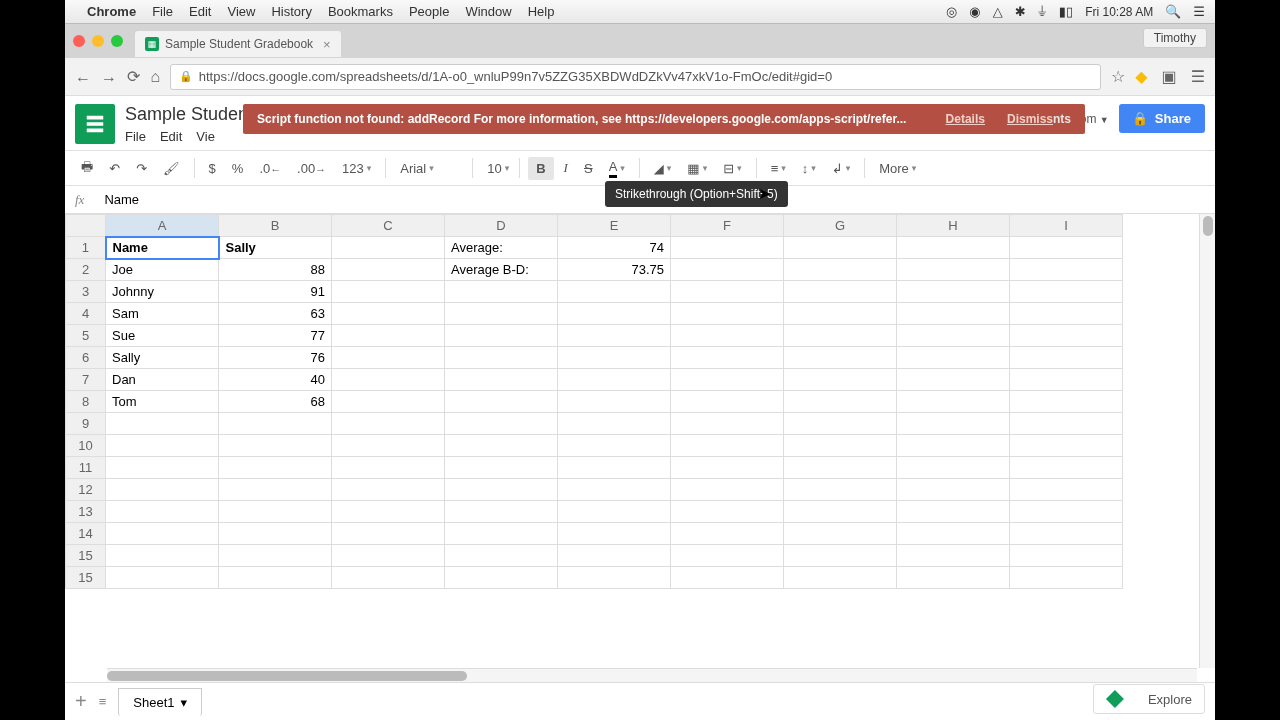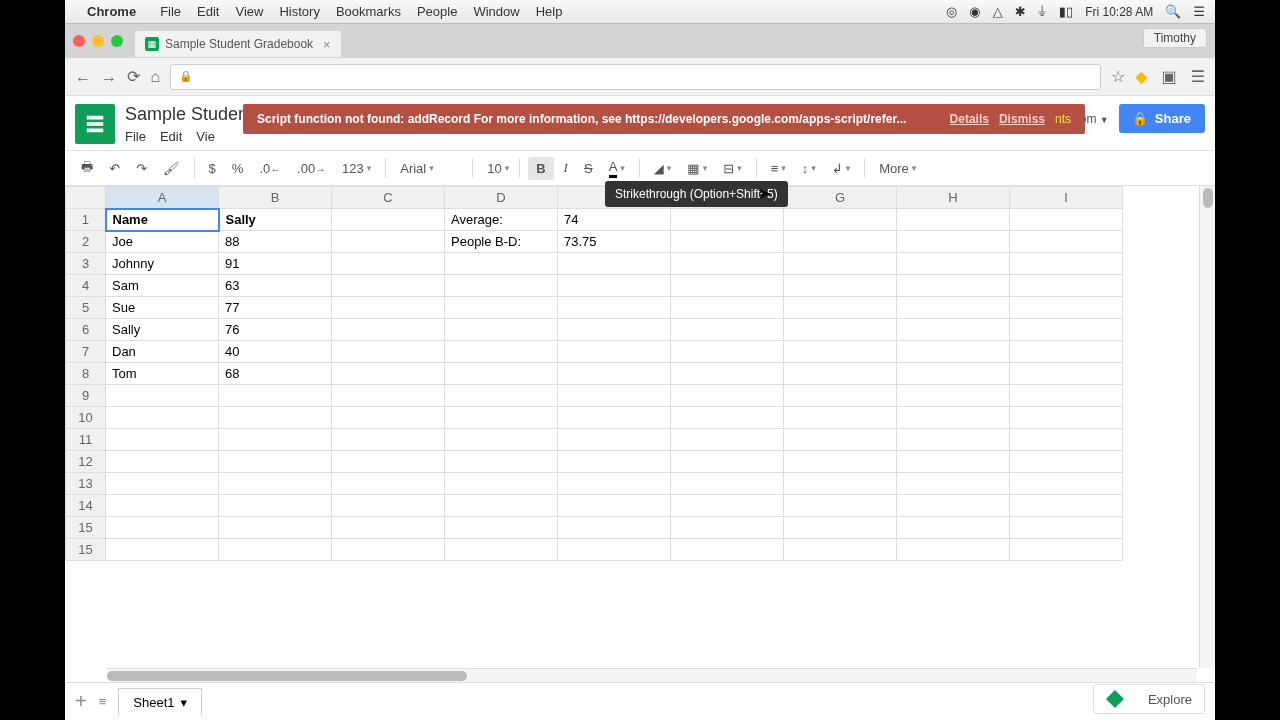--- a/index.html
+++ b/index.html
@@ -1,20 +1,20 @@
 <!DOCTYPE html>
 <html><head>
 <meta charset="utf-8">
 <style>
 * { margin: 0; padding: 0; box-sizing: border-box; }
 body { font-family: Arial, sans-serif; background: #000; width: 1280px; height: 720px; overflow: hidden; position: relative; }
 .desktop { position: absolute; left: 65px; top: 0; width: 1150px; height: 720px; background: #fff; }
 .mac-menubar { height: 24px; background: linear-gradient(#f9f9f9, #e8e8e8); border-bottom: 1px solid #bbb; display: flex; align-items: center; padding: 0 10px; font-size: 13px; color: #333; }
 .mac-menubar .apple { font-size: 14px; margin-right: 12px; }
-.mac-menubar .app { font-weight: bold; margin-right: 24px; }
+.mac-menubar .app { font-weight: bold; margin-right: 16px; }
 .mac-menubar .mitem { margin-right: 16px; cursor: default; }
 .mac-menubar .right { margin-left: auto; display: flex; align-items: center; gap: 12px; font-size: 12px; }
 .mac-menubar .right .icon { font-size: 13px; }
 .browser { height: 696px; display: flex; flex-direction: column; }
 .tabbar { height: 34px; background: #d4d4d4; display: flex; align-items: center; padding: 0 8px; position: relative; }
 .traffic { display: flex; gap: 7px; margin-right: 12px; }
 .traffic span { width: 12px; height: 12px; border-radius: 50%; }
 .tr-red { background: #ff5f56; } .tr-yel { background: #ffbd2e; } .tr-grn { background: #27c93f; }
 .tab { background: #f2f2f2; height: 26px; padding: 0 10px; display: flex; align-items: center; font-size: 12px; color: #555; border-radius: 3px 3px 0 0; margin-top: 6px; gap: 6px; }
 .tab .favicon { width: 14px; height: 14px; background: #0f9d58; display: flex; align-items: center; justify-content: center; color: #fff; font-size: 9px; border-radius: 2px; }
@@ -31,21 +31,21 @@
 .sheets-logo svg { width: 22px; height: 22px; fill: #fff; }
 .doc-titlearea { flex: 1; }
 .doc-title { font-size: 18px; color: #333; display: flex; align-items: center; gap: 10px; }
 .doc-title .star { color: #bbb; font-size: 15px; }
 .doc-title .folder { color: #888; font-size: 15px; }
 .doc-menus { display: flex; gap: 14px; font-size: 13px; color: #333; margin-top: 4px; }
 .doc-right { display: flex; align-items: center; gap: 10px; }
 .share-btn { background: #4285f4; color: #fff; padding: 7px 14px; border-radius: 3px; font-size: 13px; font-weight: bold; display: flex; align-items: center; gap: 6px; cursor: pointer; }
 .user-email { font-size: 12px; color: #555; }
 .error-banner { position: absolute; top: 8px; left: 178px; right: 130px; background: #b35043; color: #fff; padding: 8px 14px; font-size: 12px; font-weight: bold; z-index: 50; display: flex; align-items: center; border-radius: 2px; justify-content: center; }
-.error-banner .actions { margin-left: auto; display: flex; gap: 10px; padding-left: 27px; }
+.error-banner .actions { margin-left: auto; display: flex; gap: 22px; padding-left: 27px; }
 .error-banner .actions span { text-decoration: underline; color: #f0d0c8; cursor: pointer; }
 .toolbar { height: 36px; border-top: 1px solid #e0e0e0; border-bottom: 1px solid #e0e0e0; display: flex; align-items: center; padding: 0 10px; gap: 4px; font-size: 13px; color: #555; margin-top: 6px; position: relative; }
 .toolbar .tb { padding: 4px 6px; cursor: pointer; display: flex; align-items: center; }
 .toolbar .sep { width: 1px; height: 20px; background: #ddd; margin: 0 4px; }
 .toolbar .font-sel { width: 70px; }
 .toolbar .size-sel { width: 30px; text-align: center; }
 .toolbar .dd { font-size: 9px; color: #888; margin-left: 3px; }
 .toolbar .B { font-weight: bold; background: #e6e6e6; border-radius: 2px; padding: 4px 8px; }
 .toolbar .I { font-style: italic; font-family: serif; }
 .toolbar .S { text-decoration: line-through; position: relative; }
@@ -54,21 +54,21 @@
 .fxbar { height: 28px; border-bottom: 1px solid #ddd; display: flex; align-items: center; padding: 0 10px; font-size: 13px; }
 .fxbar .fx { font-style: italic; color: #888; font-family: serif; margin-right: 20px; }
 .grid-area { flex: 1; overflow: hidden; position: relative; }
 .grid { border-collapse: collapse; font-size: 13px; }
 .grid th, .grid td { border: 1px solid #ddd; height: 22px; text-align: left; padding: 2px 6px; }
 .grid .colhdr { background: #f0f0f0; text-align: center; font-weight: normal; color: #666; height: 22px; }
 .grid .rowhdr { background: #f0f0f0; text-align: center; font-weight: normal; color: #666; width: 40px; }
 .grid .corner { background: #f0f0f0; width: 40px; }
 .grid .sel-col { background: #d6e4f2; }
 .grid .sel-cell { border: 2px solid #4285f4 !important; }
-.grid .num { text-align: left; }
+.grid .num { text-align: right; }
 .grid .bold { font-weight: bold; }
 .scroll-h { position: absolute; bottom: 0; left: 42px; right: 18px; height: 14px; background: #f5f5f5; border-top: 1px solid #ddd; }
 .scroll-h .thumb { position: absolute; left: 0; width: 360px; height: 10px; top: 2px; background: #bbb; border-radius: 5px; }
 .scroll-v { position: absolute; right: 0; top: 0; bottom: 14px; width: 16px; background: #f5f5f5; border-left: 1px solid #ddd; }
 .scroll-v .thumb { position: absolute; top: 2px; left: 3px; width: 10px; height: 20px; background: #bbb; border-radius: 5px; }
 .sheettabs { height: 38px; border-top: 1px solid #ddd; display: flex; align-items: center; padding: 0 10px; gap: 12px; font-size: 13px; position: relative; }
 .sheettab { background: #fff; border: 1px solid #ccc; border-bottom: none; padding: 6px 14px; border-radius: 0 0 3px 3px; display: flex; align-items: center; gap: 6px; }
 .explore-btn { position: absolute; right: 10px; bottom: 6px; border: 1px solid #ddd; border-radius: 3px; padding: 5px 12px; display: flex; align-items: center; gap: 24px; font-size: 13px; color: #555; background: #fff; }
 .explore-btn .eicon { width: 18px; height: 18px; background: #0f9d58; clip-path: polygon(50% 0,100% 50%,50% 100%,0 50%); position: relative; }
 .cursor-ptr { position: absolute; top: 184px; left: 693px; z-index: 70; font-size: 16px; color: #000; pointer-events: none; }
@@ -117,38 +117,39 @@
       <div class="profile-pill">Timothy</div>
     </div>
 
     <div class="addrbar">
       <span class="navicon">←</span>
       <span class="navicon">→</span>
       <span class="navicon">⟳</span>
       <span class="navicon">⌂</span>
       <div class="url">
         <span class="lock">🔒</span>
+        <span>https://docs.google.com/spreadsheets/d/1A-o0_wnluP99n7v5ZZG35XBDWdDZkVv47xkV1o-FmOc/edit#gid=0</span>
       </div>
       <span class="navicon">☆</span>
       <div class="righticons">
         <span style="color:#fbbc04;">◆</span>
         <span>▣</span>
         <span>☰</span>
       </div>
     </div>
 
     <div class="sheets-app">
 
       <div class="error-banner">
         <span>Script function not found: addRecord For more information, see https://developers.google.com/apps-script/refer...</span>
         <div class="actions">
           <span>Details</span>
           <span>Dismiss</span>
         </div>
-        <span style="margin-left:10px;color:#fde047;font-weight:normal;">nts</span>
+        <span style="color:#e5e5e5;font-weight:bold;">nts</span>
       </div>
 
       <div class="doc-header">
         <div class="sheets-logo">
           <svg viewBox="0 0 24 24">
               <path d="M3 3h18v4H3zM3 10h18v4H3zM3 17h18v4H3z"></path>
             </svg>
         </div>
         <div class="doc-titlearea">
           <div class="doc-title">
@@ -220,20 +221,24 @@
         <span class="tb">↕<span class="dd">▾</span></span>
         <span class="tb">↲<span class="dd">▾</span></span>
         <span class="sep"></span>
         <span class="tb">
             <span>More</span>
             <span class="dd">▾</span>
           </span>
         <div class="tooltip">Strikethrough (Option+Shift+5)</div>
       </div>
 
+      <div class="fxbar">
+        <span class="fx">fx</span>
+        <span>Name</span>
+      </div>
 
       <div class="grid-area">
         <table class="grid" id="grid">
             <tbody>
               <tr>
                 <th class="corner"></th>
                 <th class="colhdr sel-col" style="width:113px">A</th>
                 <th class="colhdr" style="width:113px">B</th>
                 <th class="colhdr" style="width:113px">C</th>
                 <th class="colhdr" style="width:113px">D</th>
@@ -257,21 +262,21 @@
                 <td class=""></td>
                 <td class=""></td>
               </tr>
             </tbody>
             <tbody>
               <tr>
                 <th class="rowhdr">2</th>
                 <td class="">Joe</td>
                 <td class="num">88</td>
                 <td class=""></td>
-                <td class="">People B-D:</td>
+                <td class="">Average B-D:</td>
                 <td class="num">73.75</td>
                 <td class=""></td>
                 <td class=""></td>
                 <td class=""></td>
                 <td class=""></td>
               </tr>
             </tbody>
             <tbody>
               <tr>
                 <th class="rowhdr">3</th>

